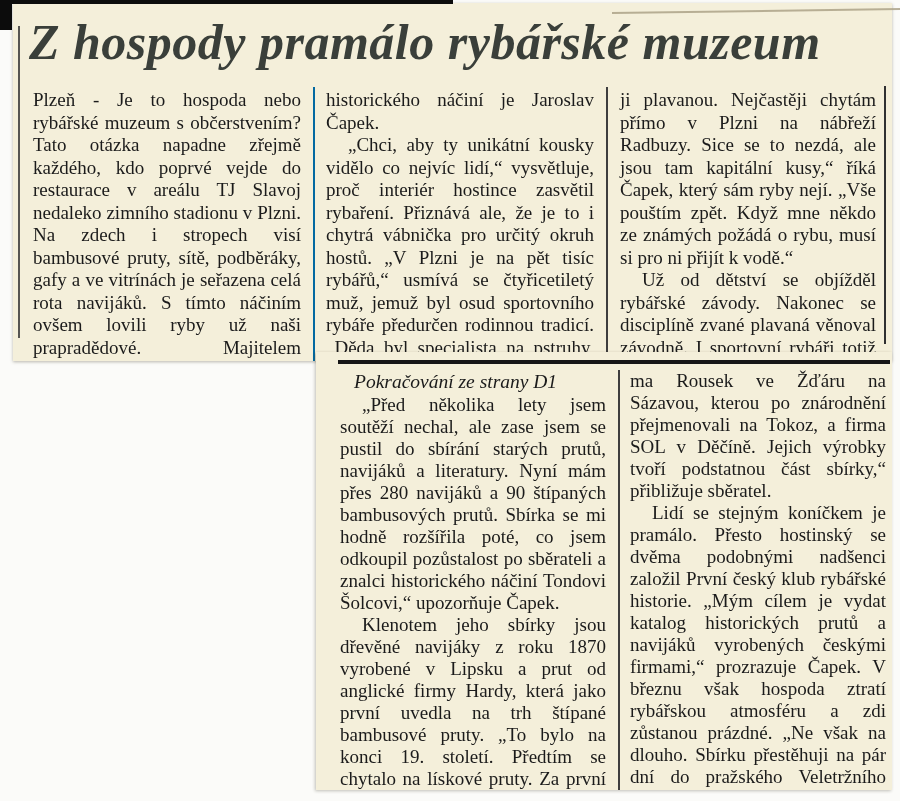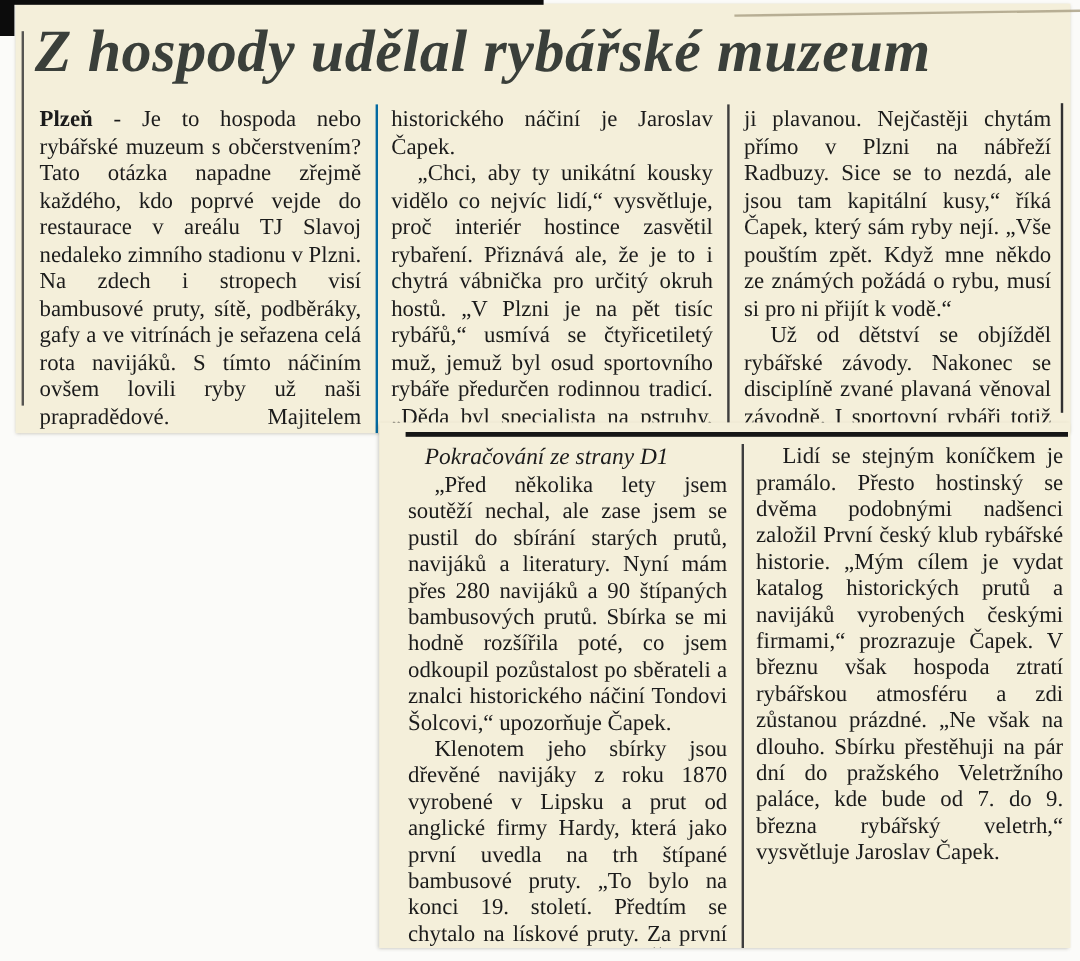--- a/index.html
+++ b/index.html
@@ -59,21 +59,21 @@
   .bcol1 { width: 302px; padding: 0 12px 0 24px; }
   .bcol2 { width: 274px; padding: 0 6px 0 10px; border-left: 2px solid #3e3e3e; }
   .para {
     margin: 0;
     text-align: justify;
     font-size: 19px;
     line-height: 22.5px;
   }
   .bottom-clip .para { line-height: 22px; }
   .indent { text-indent: 22px; }
-  .lead { font-weight: bold; }
+  .lead { font-weight: normal; }
   .cont-from {
     margin: 0;
     font-style: italic;
     font-size: 19.5px;
     line-height: 24px;
     text-indent: 14px;
   }
   .rule {
     height: 4px;
     background: #161616;
@@ -86,21 +86,21 @@
   .art-left-line { left: 18px; top: 26px; width: 2px; height: 312px; background: #3a3a3a; opacity: 0.85; }
   .art-right-line { left: 884px; top: 86px; width: 2px; height: 258px; background: #303030; }
   .art-diag { left: 612px; top: 10px; width: 288px; height: 2px; background: #a89e82; transform: rotate(-0.8deg); opacity: 0.8; }
 </style>
 </head>
 <body>
 
 <div class="page">
 
   <div class="clip top-clip">
-    <h1 class="headline">Z hospody udělal rybářské muzeum</h1>
+    <h1 class="headline">Z hospody pramálo rybářské muzeum</h1>
     <div class="cols">
       <div class="col tcol1">
         <p class="para"><span class="lead">Plzeň</span><span> - Je to hospoda nebo rybářské muzeum s občerstvením? Tato otázka napadne zřejmě každého, kdo poprvé vejde do restaurace v areálu TJ Slavoj nedaleko zimního stadionu v Plzni. Na zdech i stropech visí bambusové pruty, sítě, podběráky, gafy a ve vitrínách je seřazena celá rota navijáků. S tímto náčiním ovšem lovili ryby už naši prapradědové. Majitelem restaurace a zároveň sběratelem rybářského</span></p>
       </div>
       <div class="col tcol2">
         <p class="para">historického náčiní je Jaroslav Čapek.</p>
         <p class="para indent">„Chci, aby ty unikátní kousky vidělo co nejvíc lidí,“ vysvětluje, proč interiér hostince zasvětil rybaření. Přiznává ale, že je to i chytrá vábnička pro určitý okruh hostů. „V Plzni je na pět tisíc rybářů,“ usmívá se čtyřicetiletý muž, jemuž byl osud sportovního rybáře předurčen rodinnou tradicí. „Děda byl specialista na pstruhy, táta je univerzální rybář a já mám nejradě-</p>
       </div>
       <div class="col tcol3">
         <p class="para">ji plavanou. Nejčastěji chytám přímo v Plzni na nábřeží Radbuzy. Sice se to nezdá, ale jsou tam kapitální kusy,“ říká Čapek, který sám ryby nejí. „Vše pouštím zpět. Když mne někdo ze známých požádá o rybu, musí si pro ni přijít k vodě.“</p>
@@ -111,20 +111,21 @@
 
   <div class="clip bottom-clip">
     <div class="rule"></div>
     <div class="cols">
       <div class="col bcol1">
         <p class="cont-from">Pokračování ze strany D1</p>
         <p class="para indent">„Před několika lety jsem soutěží nechal, ale zase jsem se pustil do sbírání starých prutů, navijáků a literatury. Nyní mám přes 280 navijáků a 90 štípaných bambusových prutů. Sbírka se mi hodně rozšířila poté, co jsem odkoupil pozůstalost po sběrateli a znalci historického náčiní Tondovi Šolcovi,“ upozorňuje Čapek.</p>
         <p class="para indent">Klenotem jeho sbírky jsou dřevěné navijáky z roku 1870 vyrobené v Lipsku a prut od anglické firmy Hardy, která jako první uvedla na trh štípané bambusové pruty. „To bylo na konci 19. století. Předtím se chytalo na lískové pruty. Za první republiky byly v Čechách největšími a nejznámějšími výrobci prutů fir-</p>
       </div>
       <div class="col bcol2">
+        <p class="para">ma Rousek ve Žďáru na Sázavou, kterou po znárodnění přejmenovali na Tokoz, a firma SOL v Děčíně. Jejich výrobky tvoří podstatnou část sbírky,“ přibližuje sběratel.</p>
         <p class="para indent"><span>Lidí se stejným koníčkem je pramálo. Přesto hostinský se dvěma podobnými nadšenci založil První český klub rybářské historie. „Mým cílem je vydat katalog historických prutů a navijáků vyrobených českými firmami,“ prozrazuje Čapek. V březnu však hospoda ztratí rybářskou atmosféru a zdi zůstanou prázdné. „Ne však na dlouho. Sbírku přestěhuji na pár dní do pražského Veletržního paláce, kde bude od 7. do 9. března rybářský veletrh,“ vysvětluje Jaroslav Čapek.</span></p>
       </div>
     </div>
   </div>
 
   <div class="artifact art-top-bar"></div>
   <div class="artifact art-corner"></div>
   <div class="artifact art-left-line"></div>
   <div class="artifact art-right-line"></div>
   <div class="artifact art-diag"></div>

